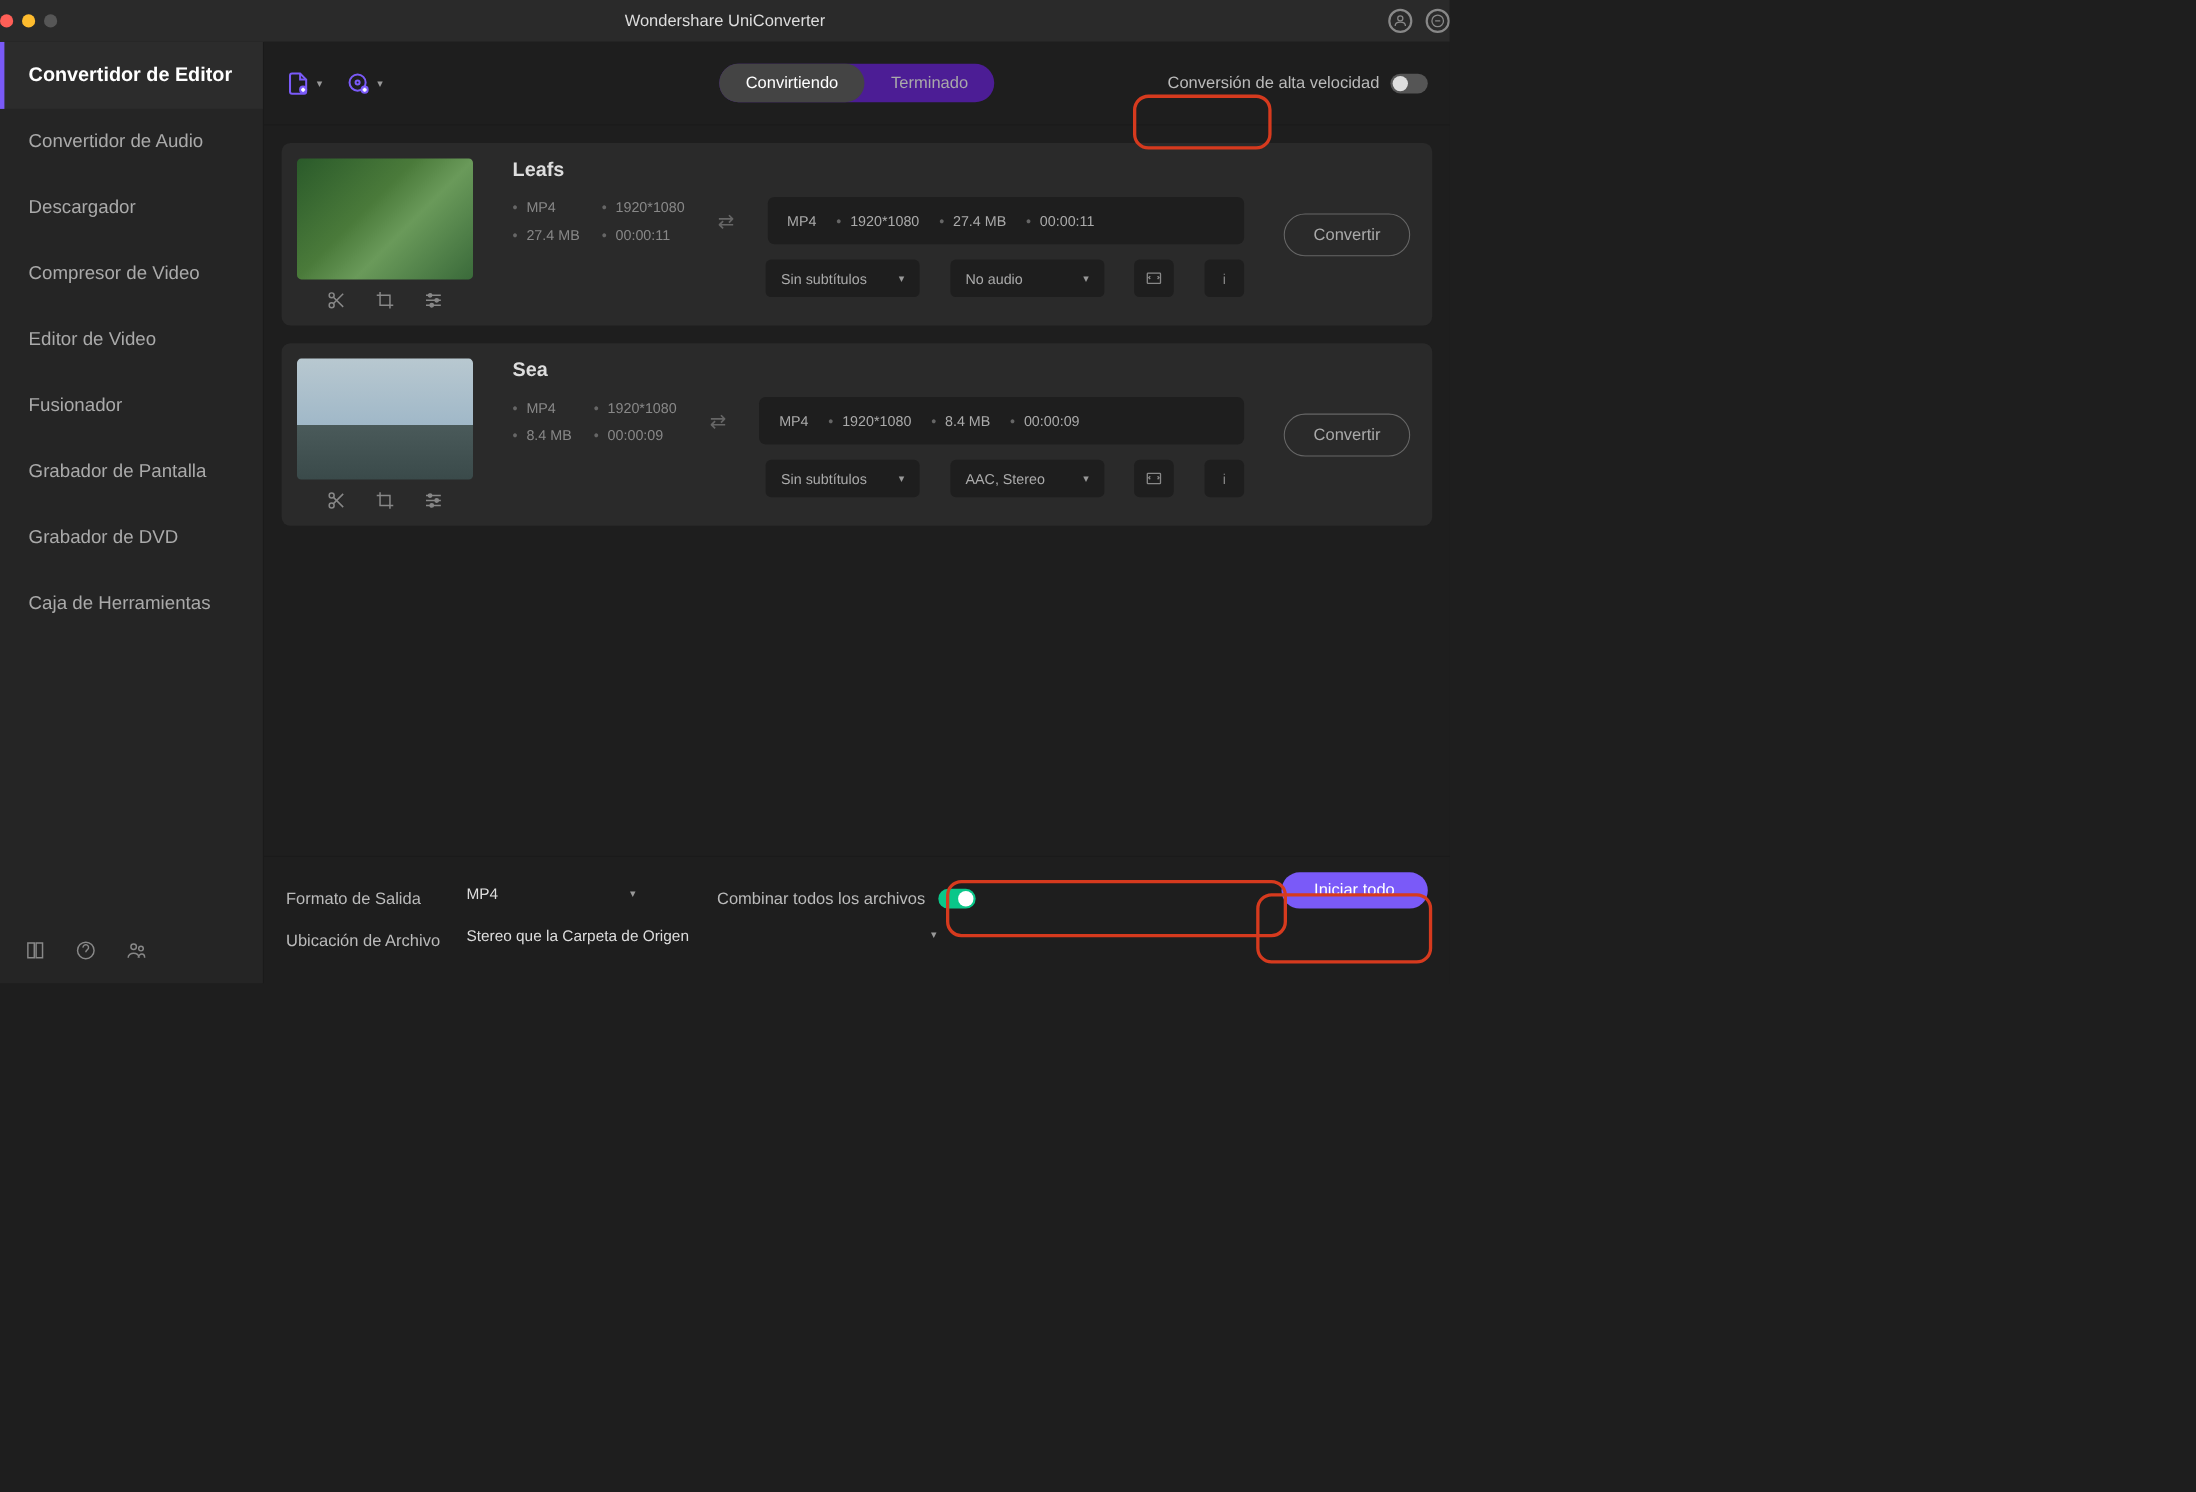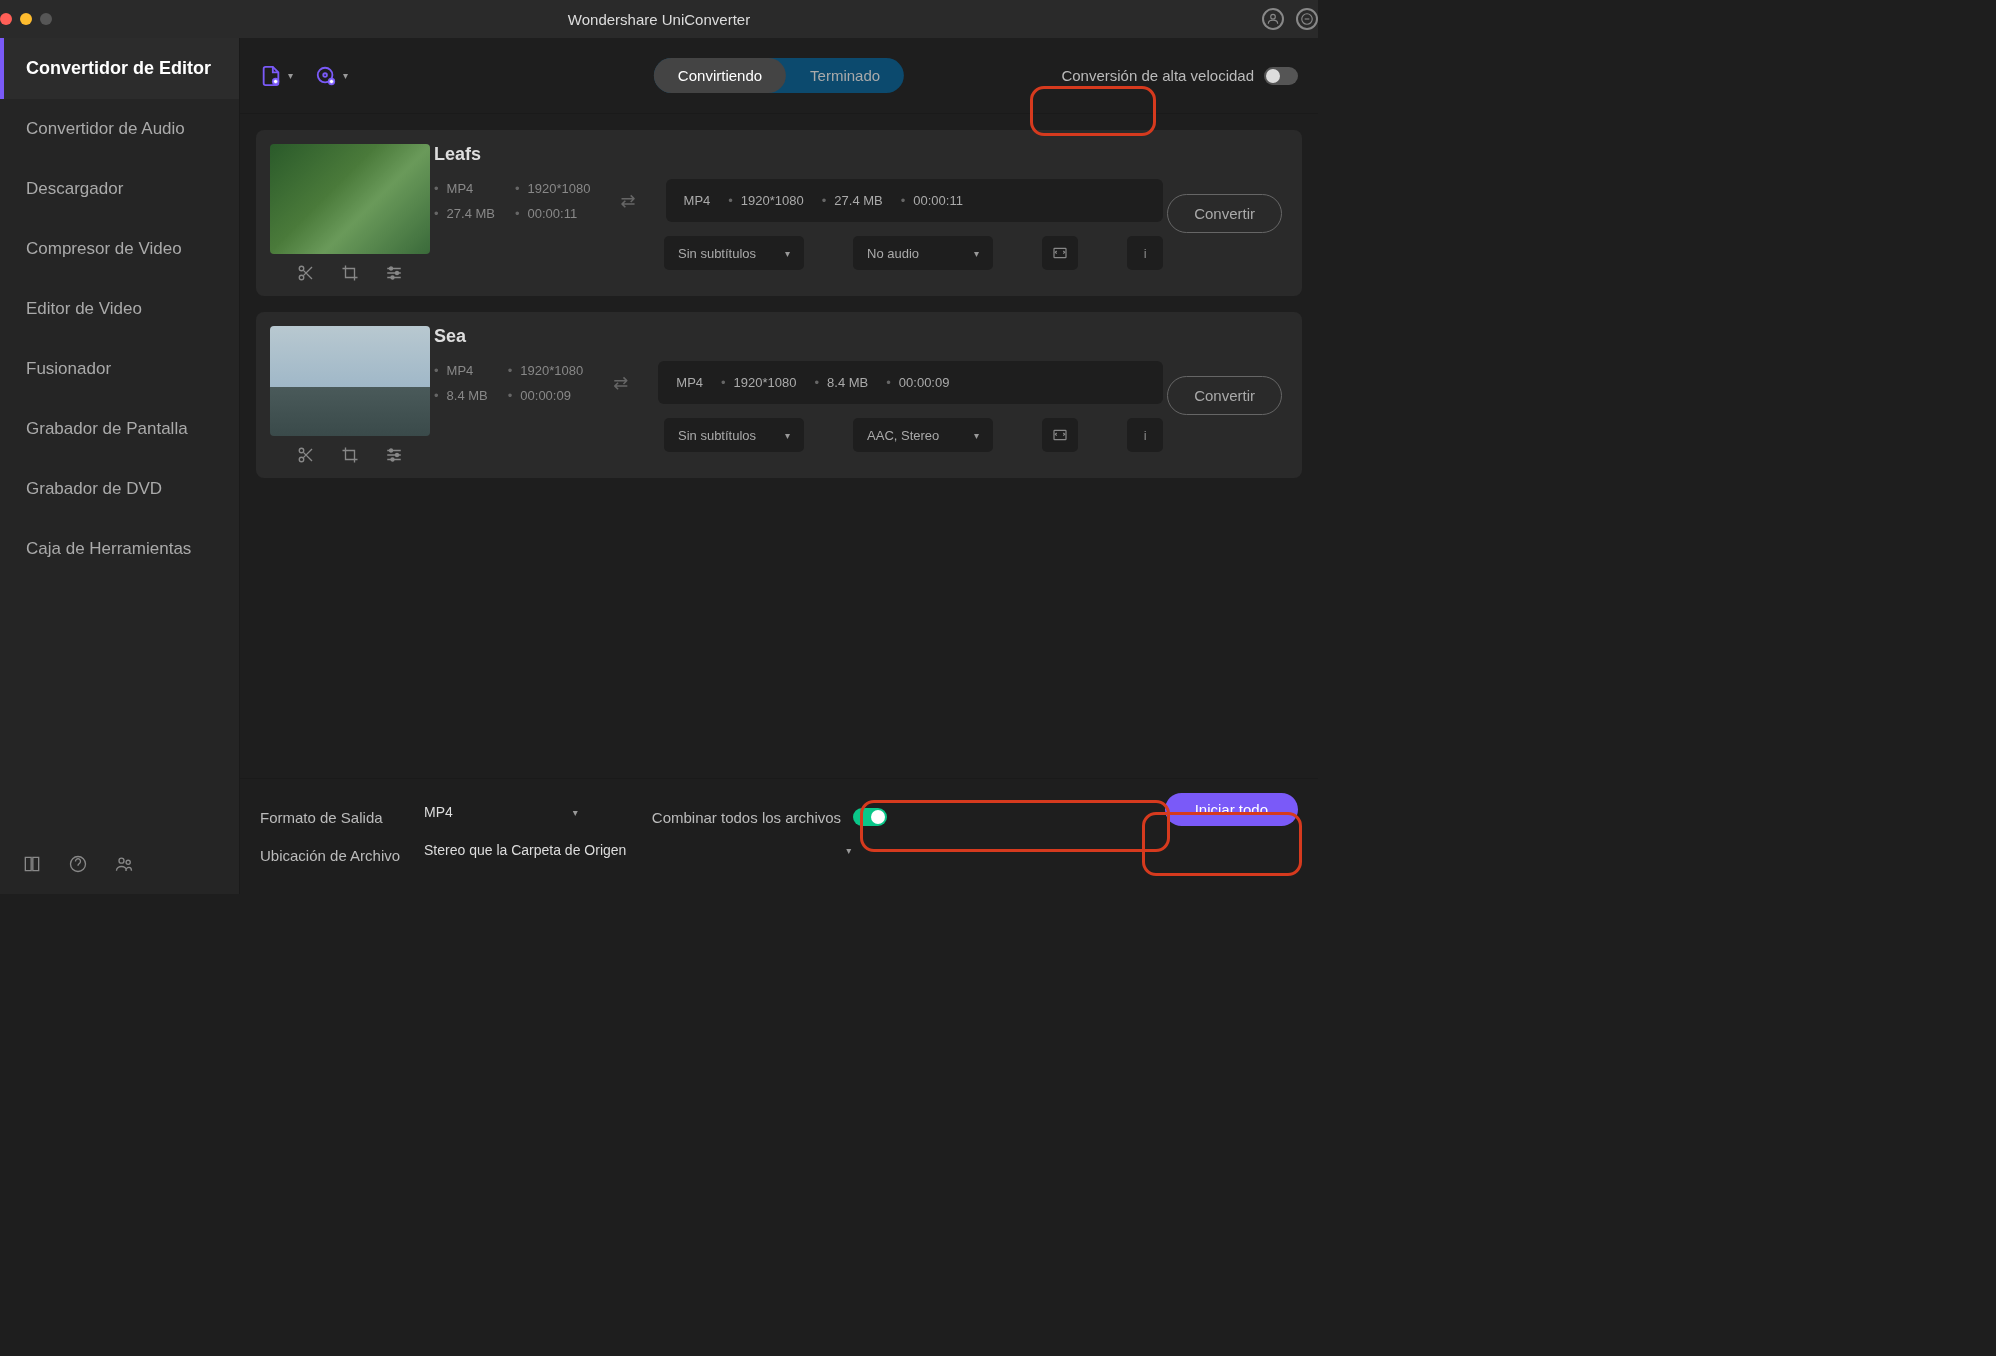--- a/index.html
+++ b/index.html
@@ -25,34 +25,34 @@
 .sb-icon { width: 22px; height: 22px; color: #888; cursor: pointer; }
 
 .main { flex: 1; display: flex; flex-direction: column; background: #1e1e1e; }
 
 .toolbar { height: 76px; display: flex; align-items: center; padding: 0 20px; border-bottom: 1px solid #1a1a1a; }
 .toolbar-left { display: flex; gap: 22px; align-items: center; }
 .tb-btn { display: flex; align-items: center; gap: 6px; cursor: pointer; }
 .tb-icon { width: 22px; height: 24px; color: #7a5af8; }
 .chev { font-size: 10px; color: #999; }
 
-.tabs-seg { display: flex; background: #0c4a6e; border-radius: 20px; position: absolute; left: 50%; transform: translateX(-50%); }
+.tabs-seg { display: flex; background: #4c1d95; border-radius: 20px; position: absolute; left: 50%; transform: translateX(-50%); }
 .tab-seg { padding: 9px 24px; font-size: 15px; border-radius: 20px; cursor: pointer; color: #aaa; }
 .tab-seg.active { background: #444; color: #fff; font-weight: 500; }
 
 .toolbar-right { margin-left: auto; display: flex; align-items: center; gap: 10px; }
 .hs-label { font-size: 15px; color: #bbb; }
 .toggle { width: 34px; height: 18px; border-radius: 9px; background: #555; position: relative; cursor: pointer; }
 .toggle::after { content: ""; position: absolute; width: 14px; height: 14px; border-radius: 50%; background: #ddd; top: 2px; left: 2px; }
 .toggle.on { background: #0ac789; }
 .toggle.on::after { left: 18px; background: #fff; }
 
 .content { flex: 1; padding: 16px; overflow-y: auto; position: relative; }
 
-.file-card { background: #2a2a2a; border-radius: 8px; padding: 14px 20px 14px 14px; display: flex; gap: 4px; margin-bottom: 16px; }
+.file-card { background: #2a2a2a; border-radius: 8px; padding: 14px 20px 14px 14px; display: flex; gap: 36px; margin-bottom: 16px; }
 .thumb-col { width: 160px; }
 .thumb { width: 160px; height: 110px; border-radius: 4px; background: #3a4a3a; overflow: hidden; }
 .thumb.leafs { background: linear-gradient(135deg, #2a5a2a 0%, #4a7a3a 40%, #6a9a5a 60%, #3a6a3a 100%); }
 .thumb.sea { background: linear-gradient(180deg, #b8c8d0 0%, #a0b8c8 55%, #4a5a5a 55%, #3a4a4a 100%); }
 .thumb-actions { display: flex; justify-content: space-around; padding: 10px 14px 0; }
 .ta-icon { color: #888; cursor: pointer; }
 
 .info-col { flex: 1; }
 .file-title { font-size: 18px; font-weight: 600; color: #ddd; margin-bottom: 14px; }
 .meta-row { display: flex; align-items: center; gap: 20px; }

